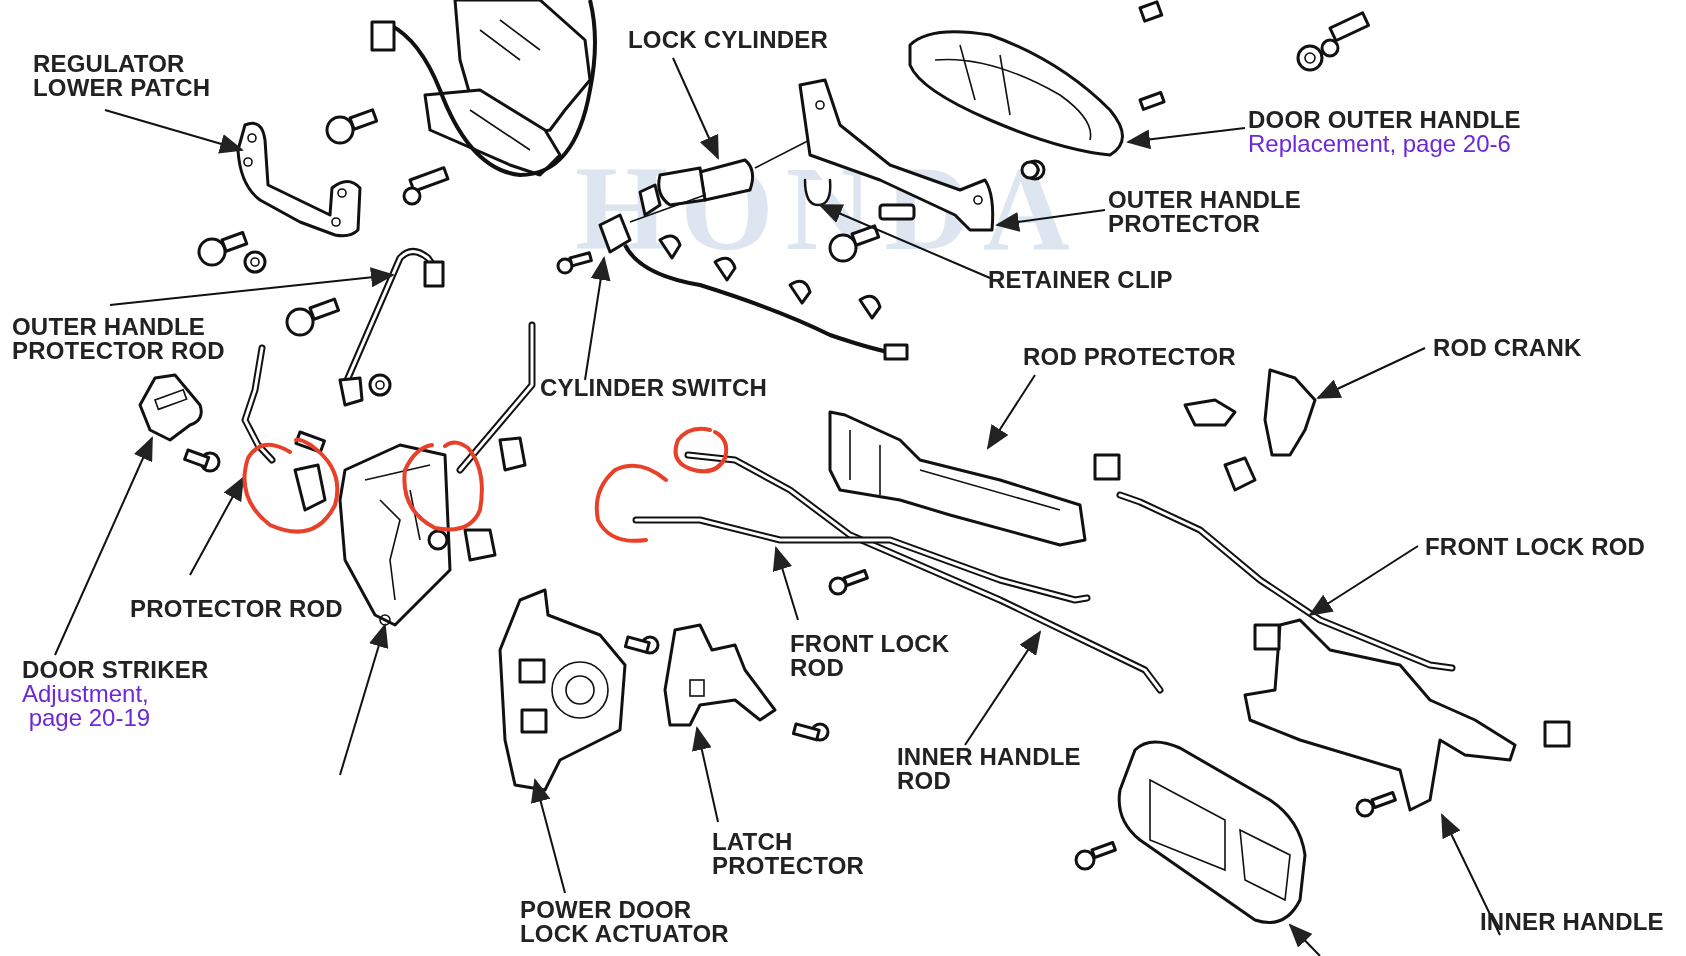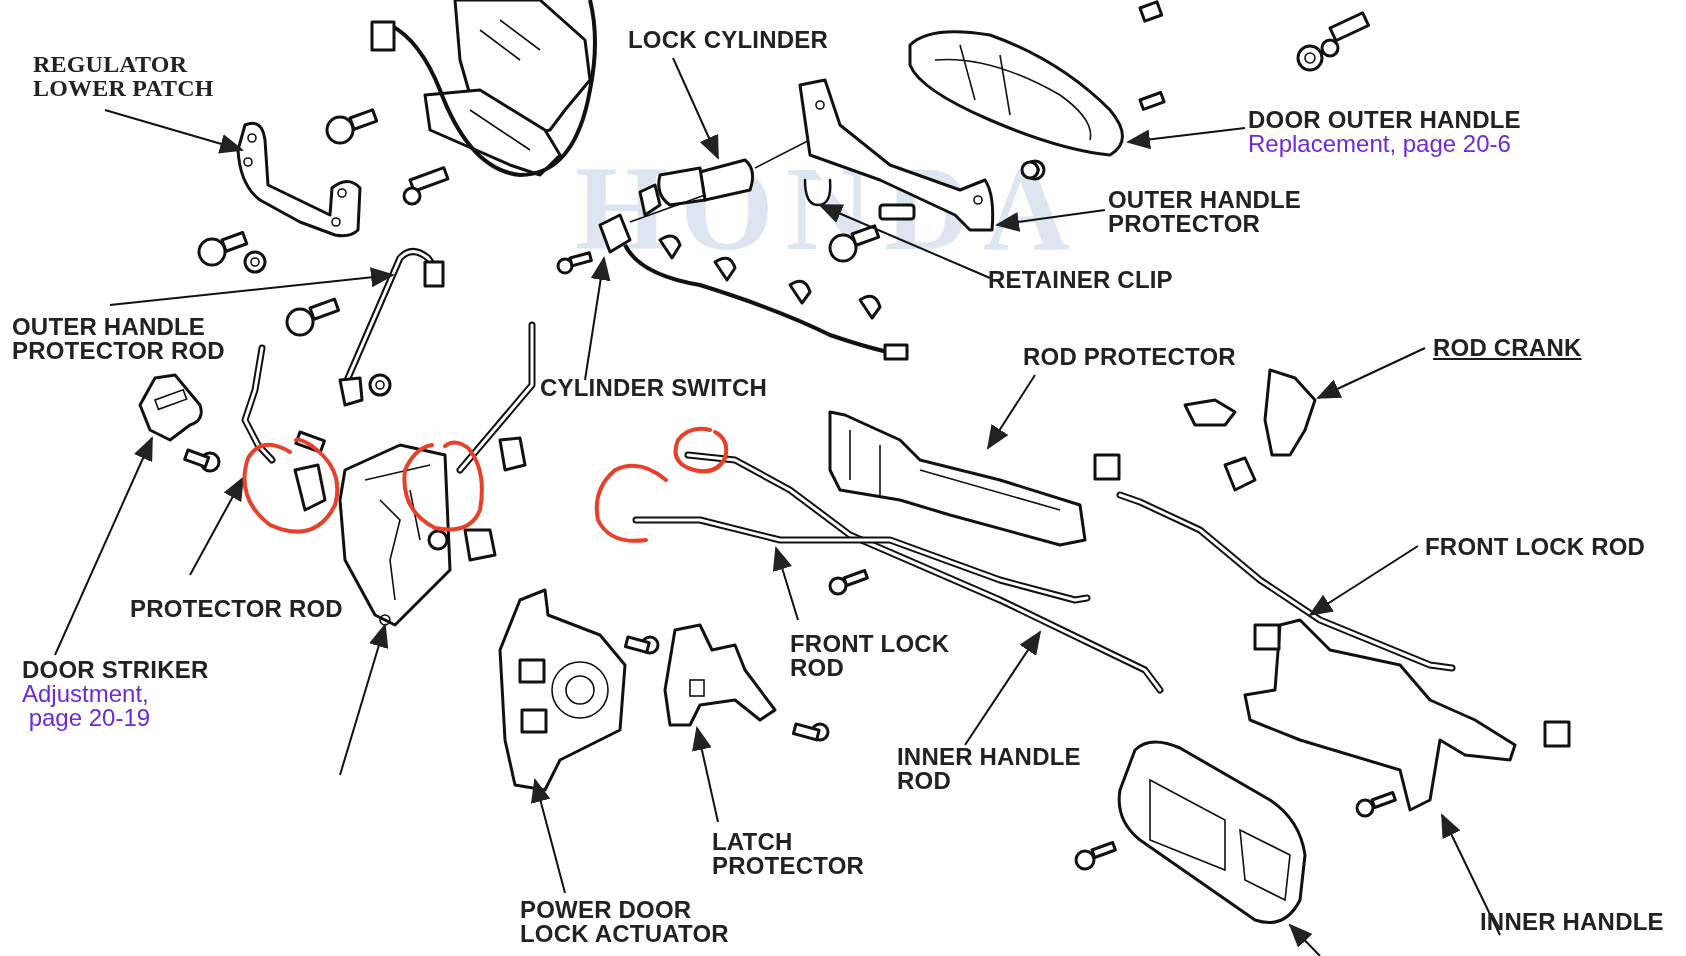--- a/index.html
+++ b/index.html
@@ -273,21 +273,21 @@
     </g>
 
     <g>
       <path class="mark" d="M290,452 Q262,435 248,458 Q235,498 270,525 Q315,545 335,505 Q345,470 312,446 Q300,438 296,440" style="stroke: rgb(232, 65, 42);"></path>
       <path class="mark" d="M432,445 Q415,448 405,470 Q400,510 435,528 Q470,535 480,510 Q487,470 468,448 Q455,438 445,446" style="stroke: rgb(232, 65, 42);"></path>
       <path class="mark" d="M710,430 Q690,425 678,440 Q670,460 688,468 Q715,478 725,458 Q730,440 715,432" style="stroke: rgb(232, 65, 42);"></path>
       <path class="mark" d="M666,480 Q640,458 615,470 Q592,490 598,520 Q610,545 646,540" style="stroke: rgb(232, 65, 42);"></path>
     </g>
   </svg>
 
-  <div class="label" style="left:33px; top:52px;font-family:Liberation Serif, serif;">
+  <div class="label" style="left:33px; top:52px;">
     <span class="t">REGULATOR</span>
     <span class="t">LOWER PATCH</span>
   </div>
 
   <div class="label" style="left:628px; top:28px;">
     <span class="t">LOCK CYLINDER</span>
   </div>
 
   <div class="label" style="left:1248px; top:108px;">
     <span class="t">DOOR OUTER HANDLE</span>
@@ -305,21 +305,21 @@
 
   <div class="label" style="left:12px; top:315px;">
     <span class="t">OUTER HANDLE</span>
     <span class="t">PROTECTOR ROD</span>
   </div>
 
   <div class="label" style="left:983px; top:345px;margin-left:40px;">
     <span class="t">ROD PROTECTOR</span>
   </div>
 
-  <div class="label" style="left:1433px; top:336px;text-decoration:underline;">
+  <div class="label" style="left:1433px; top:336px;">
     <span class="t">ROD CRANK</span>
   </div>
 
   <div class="label" style="left:540px; top:376px;">
     <span class="t">CYLINDER SWITCH</span>
   </div>
 
   <div class="label" style="left:1425px; top:535px;">
     <span class="t">FRONT LOCK ROD</span>
   </div>

